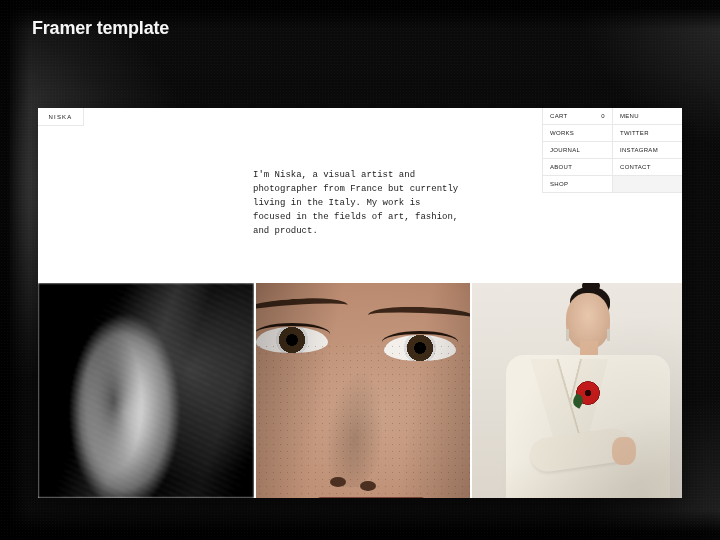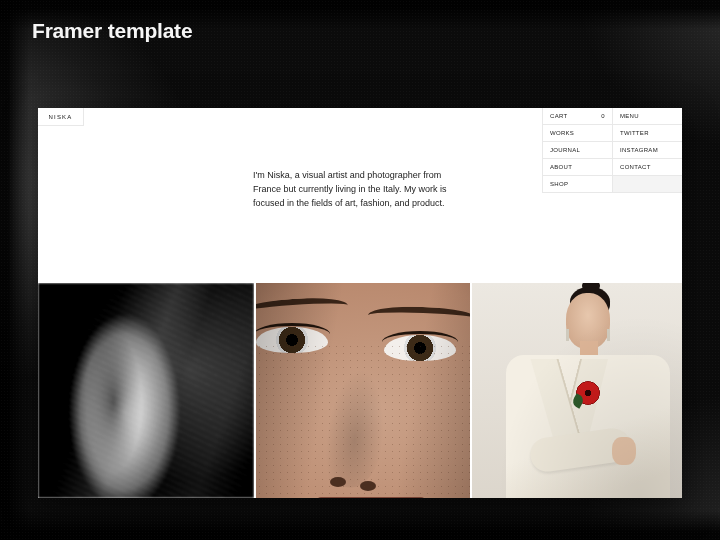--- a/index.html
+++ b/index.html
@@ -29,21 +29,21 @@
     position:absolute; inset:0;
     background:
       linear-gradient(to right, rgba(0,0,0,0.9) 0 8px, transparent 30px),
       linear-gradient(to bottom, rgba(0,0,0,0.9) 0 8px, transparent 30px),
       linear-gradient(to top, rgba(0,0,0,0.9) 0 8px, transparent 30px);
   }
   .heading {
     position: absolute;
     left: 32px; top: 18px;
     color: #f6f6f6;
-    font-size: 21px;
+    font-size: 18px;
     font-weight: 600;
     letter-spacing: -0.2px;
     line-height: 1.2;
   }
 
   .site-window {
     position: absolute;
     left: 38px; top: 108px;
     width: 644px; height: 390px;
     background: #fff;
@@ -83,20 +83,21 @@
   .nav-cell .count { position:absolute; right:7px; }
   .nav-cell.empty { background:#f4f4f4; cursor:default; }
 
   .intro {
     position: absolute;
     left: 215px; top: 61px;
     width: 210px;
     font-size: 9px;
     line-height: 1.55;
     color: #222;
+    font-family: Liberation Mono, monospace;
   }
 
   .gallery {
     position: absolute;
     left: 0; bottom: 0;
     width: 100%; height: 215px;
     display:flex; gap:2px;
   }
   .shot { position:relative; overflow:hidden; }
   .shot-1 { flex: 0 0 216px; }

